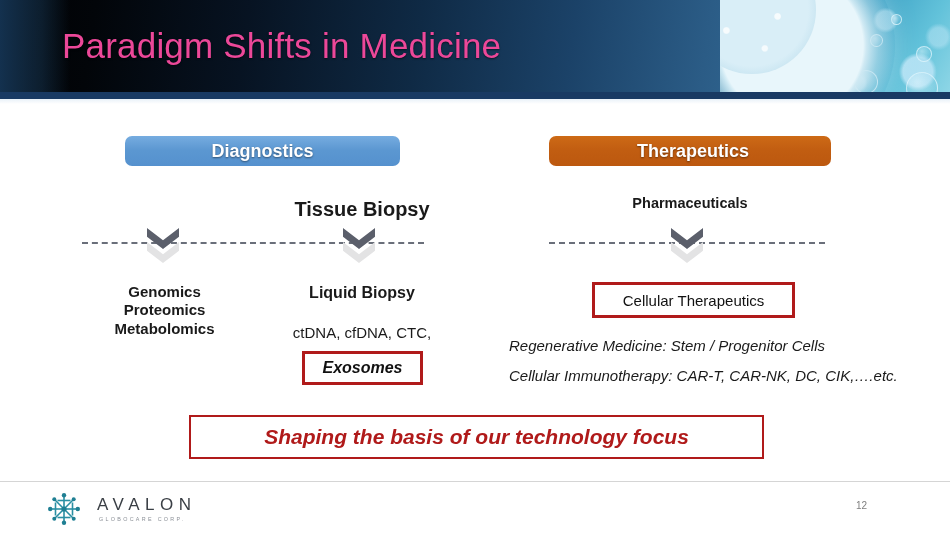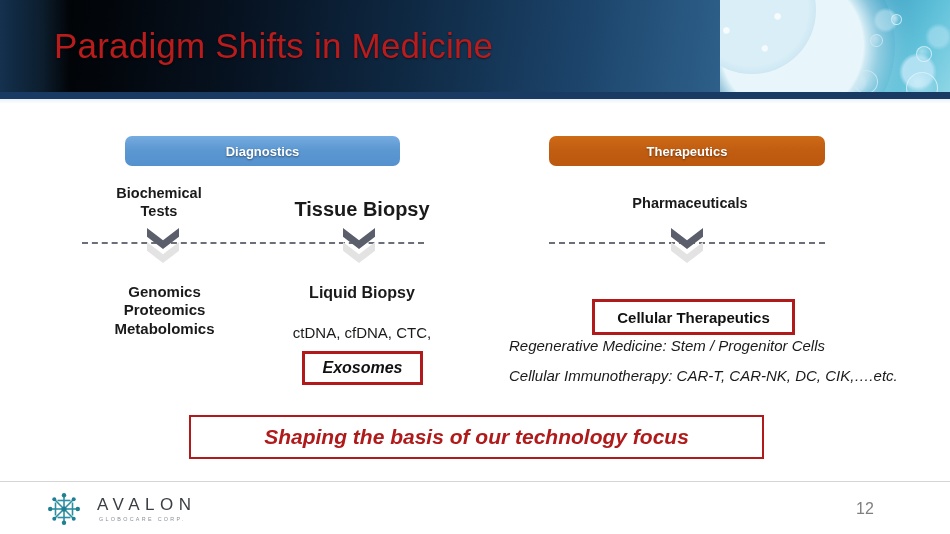--- a/index.html
+++ b/index.html
@@ -85,25 +85,25 @@
       radial-gradient(circle at 60% 80%, rgba(255,255,255,0.75) 0 2%, rgba(255,255,255,0) 3%),
       radial-gradient(circle at 50% 50%, #d9eef7 0 62%, #c3e2ef 78%, #b3d9ea 100%);
   }
   .header-fade-left {
     position: absolute;
     left: 0; top: 0; width: 70px; height: 92px;
     background: linear-gradient(90deg, rgba(20,50,80,0.98) 0%, rgba(30,70,105,0.4) 60%, rgba(0,0,0,0) 100%);
   }
   .slide-title {
     position: absolute;
-    left: 54px;
+    left: 62px;
     top: 26px;
     font-size: 35px;
     font-weight: 400;
-    color: #b91c1c;
+    color: #ec4899;
     letter-spacing: 0.2px;
     text-shadow: 0 1px 2px rgba(0,0,0,0.55);
     white-space: nowrap;
   }
   .header-rule-dark {
     position: absolute;
     left: 0; top: 92px;
     width: 950px; height: 7px;
     background: #193a63;
   }
@@ -113,34 +113,35 @@
     width: 950px; height: 5px;
     background: linear-gradient(180deg, #e9f1f8 0%, #ffffff 100%);
   }
 
   
   .pill {
     position: absolute;
     height: 30px;
     border-radius: 7px;
     color: #ffffff;
-    font-size: 13px;
+    font-size: 18px;
     font-weight: bold;
     display: flex;
     align-items: center;
     justify-content: center;
     text-shadow: 0 1px 2px rgba(0,0,0,0.45);
   }
   .pill-diagnostics {
     left: 125px; top: 136px; width: 275px;
     background: linear-gradient(180deg, #76ace0 0%, #5b97d1 48%, #5591ce 100%);
   }
   .pill-therapeutics {
     left: 549px; top: 136px; width: 276px;
     background: linear-gradient(180deg, #cd6a16 0%, #c15d11 48%, #bc580f 100%);
+    padding-left: 6px;
   }
 
   
   .lbl {
     position: absolute;
     font-weight: bold;
     color: #1a1a1a;
     text-align: center;
     line-height: 1.22;
   }
@@ -201,21 +202,21 @@
     align-items: center;
     justify-content: center;
     color: #111111;
   }
   .redbox-exosomes {
     left: 302px; top: 351px; width: 115px; height: 28px;
     font-size: 16px; font-weight: bold; font-style: italic;
   }
   .redbox-celltx {
     left: 592px; top: 282px; width: 197px; height: 30px;
-    font-size: 15px; font-weight: bold; margin-top: 17px;
+    font-size: 15px; font-weight: normal;
   }
   .redbox-tagline {
     left: 189px; top: 415px; width: 571px; height: 40px;
     border-width: 2px;
   }
   .tagline-text {
     font-size: 21px;
     font-weight: bold;
     font-style: italic;
     color: #b01a1a;
@@ -249,21 +250,21 @@
   .logo-sub {
     font-size: 5.4px;
     letter-spacing: 2.3px;
     color: #8b9097;
     margin-top: 4px;
     margin-left: 2px;
   }
   .page-number {
     position: absolute;
     left: 856px; top: 500px;
-    font-size: 16px;
+    font-size: 10px;
     color: #7f7f7f;
   }
 </style>
 </head>
 <body>
 
 <div id="slide">
 
   <div class="header-band">
     <div class="header-grad"></div>
@@ -285,22 +286,20 @@
 
     <div class="header-fade-left"></div>
 
     <div class="slide-title">Paradigm Shifts in Medicine</div>
   </div>
   <div class="header-rule-dark"></div>
   <div class="header-rule-light"></div>
 
   <div class="pill pill-diagnostics">Diagnostics</div>
 
-  <div class="lbl lbl-biochem" style="white-space: pre-line;">Biochemical
-Tests</div>
 
   <div class="lbl lbl-tissue">Tissue Biopsy</div>
 
   <div class="dash dash-left"></div>
 
   <div class="chev chev-1">
     <div class="chev-bot"></div>
     <div class="chev-top"></div>
   </div>
   <div class="chev chev-2">

